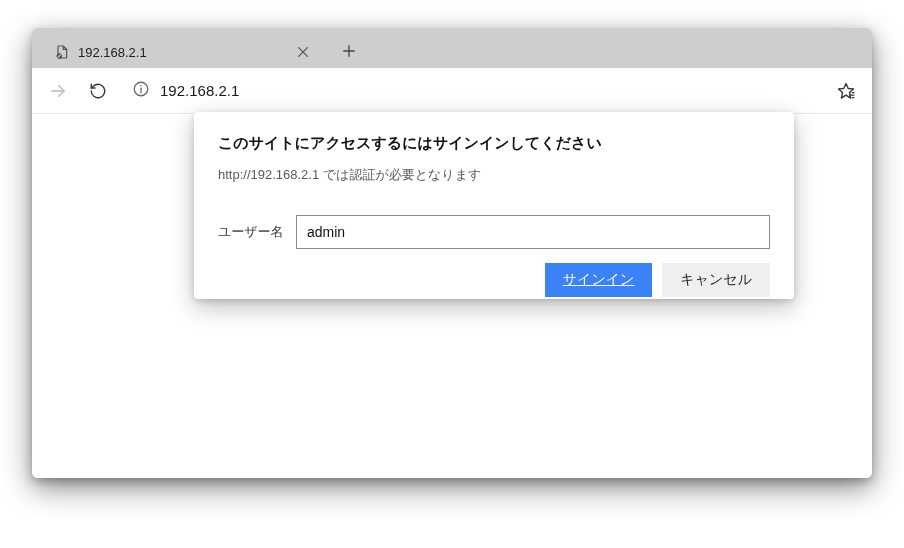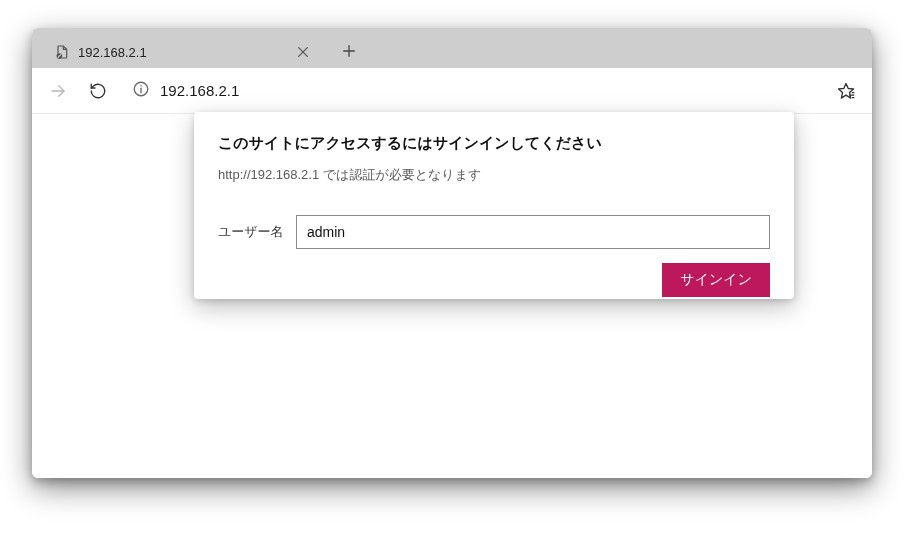--- a/index.html
+++ b/index.html
@@ -132,22 +132,23 @@
   }
   .btn {
     height: 34px;
     padding: 0 18px;
     font-size: 14px;
     border: none;
     cursor: pointer;
     font-family: inherit;
   }
   .btn.primary {
-    background:#be185d;
+    background:#3b82f6;
     color:#fff;
+    text-decoration:underline;
   }
   .btn.secondary {
     background:#efefef;
     color:#222;
   }
 </style>
 </head>
 <body>
 
 <div class="window">
@@ -218,17 +219,18 @@
       <h2>このサイトにアクセスするにはサインインしてください</h2>
       <div class="sub">
         <div>http://192.168.2.1 では認証が必要となります</div>
       </div>
       <div class="row">
         <label>ユーザー名</label>
         <input type="text" value="admin" style="">
       </div>
       <div class="buttons">
         <button class="btn primary">サインイン</button>
+        <button class="btn secondary">キャンセル</button>
       </div>
     </div>
   </div>
 
 </div>
 
 </body></html>

